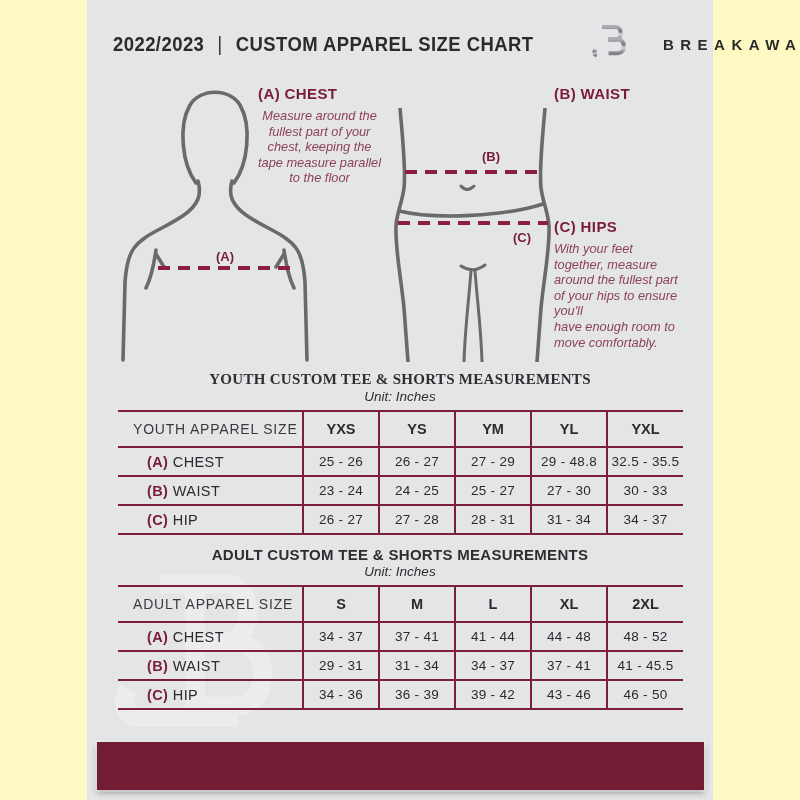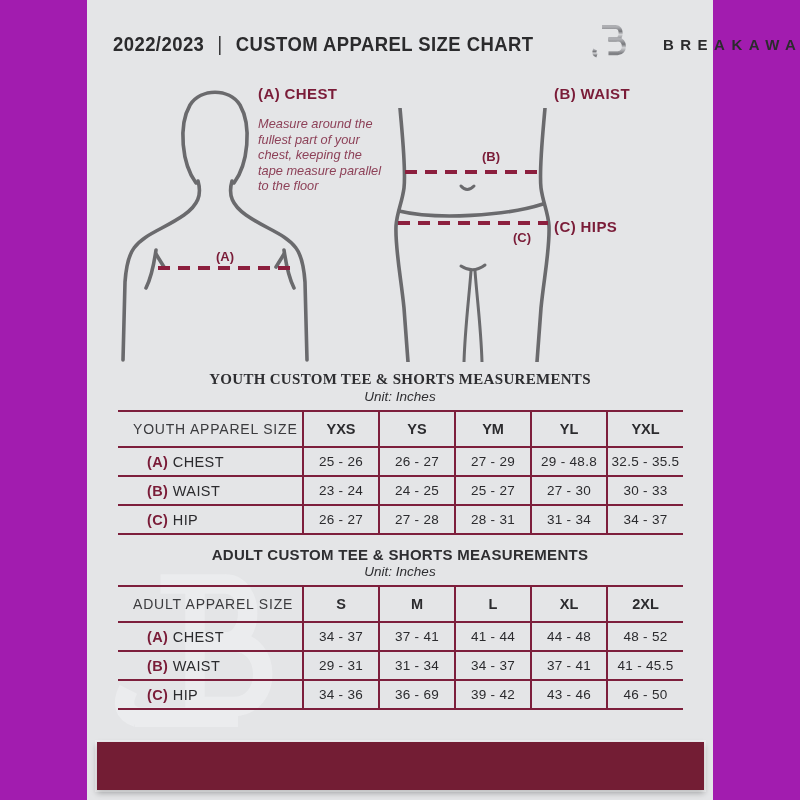--- a/index.html
+++ b/index.html
@@ -1,16 +1,16 @@
 <!DOCTYPE html>
 <html><head>
 <meta charset="utf-8">
 <style>
   html,body{margin:0;padding:0;background:#000;}
-  .stage{position:relative;width:800px;height:800px;background:#a21caf;overflow:hidden;
+  .stage{position:relative;width:800px;height:800px;background:#fef9c3;overflow:hidden;
          font-family:"Liberation Sans",sans-serif;}
   .doc{position:absolute;left:87px;top:0;width:626px;height:800px;background:#e4e5e7;}
 
   
   .hdr{position:absolute;left:26px;right:8px;top:22px;height:44px;display:flex;
        align-items:center;justify-content:space-between;}
   .hdr-left{display:flex;align-items:center;gap:13px;transform:scaleX(.88);transform-origin:left center;
             font-weight:bold;font-size:21px;color:#2b2b2d;letter-spacing:.5px;white-space:nowrap;}
   .hdr-div{font-weight:normal;color:#2b2b2d;font-size:20px;padding:0 2px;}
   .hdr-right{display:flex;align-items:center;gap:26px;}
@@ -107,29 +107,36 @@
         <path d="M80 163 C78 190 74 220 73 254" stroke-width="3"></path>
         <path d="M84 163 C86 190 90 220 91 254" stroke-width="3"></path>
       </g>
       <path d="M14 64 L154 64" stroke="#8c1f3e" stroke-width="4" stroke-dasharray="12 8" fill="none"></path>
       <text x="100" y="53" text-anchor="middle" font-size="13" font-weight="bold" fill="#7a1c38">(B)</text>
       <path d="M7 115 L157 115" stroke="#8c1f3e" stroke-width="4" stroke-dasharray="12 8" fill="none"></path>
       <text x="131" y="134" text-anchor="middle" font-size="13" font-weight="bold" fill="#7a1c38">(C)</text>
     </svg>
 
     <div class="g-head" style="left:171px;top:85px;">(A) CHEST</div>
-    <div class="g-body" style="left:171px;top:116px;">Measure around the
+    <div class="g-body" style="left:171px;top:108px;text-align:center;">Measure around the
 fullest part of your
 chest, keeping the
 tape measure parallel
 to the floor</div>
 
     <div class="g-head" style="left:467px;top:85px;">(B) WAIST</div>
 
     <div class="g-head" style="left:467px;top:218px;">(C) HIPS</div>
+    <div class="g-body" style="left:467px;top:241px;">With your feet
+together, measure
+around the fullest part
+of your hips to ensure
+you'll
+have enough room to
+move comfortably.</div>
 
     <div class="sec-title" style="top:371px;font-family:Liberation Serif, serif;">YOUTH CUSTOM TEE &amp; SHORTS MEASUREMENTS</div>
     <div class="sec-unit" style="top:389px;">Unit: Inches</div>
 
     <table class="size" style="top:410px;">
       <colgroup>
           <col class="lbl">
           <col class="dat">
           <col class="dat">
           <col class="dat">
@@ -205,21 +212,21 @@
         <td class="td-lbl"><span class="key">(B)</span> <span>WAIST</span></td>
         <td class="td-val">29 - 31</td>
         <td class="td-val">31 - 34</td>
         <td class="td-val">34 - 37</td>
         <td class="td-val">37 - 41</td>
         <td class="td-val">41 - 45.5</td>
       </tr>
       <tr>
         <td class="td-lbl"><span class="key">(C)</span> <span>HIP</span></td>
         <td class="td-val">34 - 36</td>
-        <td class="td-val">36 - 69</td>
+        <td class="td-val">36 - 39</td>
         <td class="td-val">39 - 42</td>
         <td class="td-val">43 - 46</td>
         <td class="td-val">46 - 50</td>
       </tr>
     </tbody>
       </table>
 
     <svg class="wm" width="215" height="235" viewBox="0 0 100 100">
       <g fill="none" stroke="#f2f3f5" stroke-width="9">
         <path d="M24 13 H54 C68 13 68 40 54 40 H38"></path>

